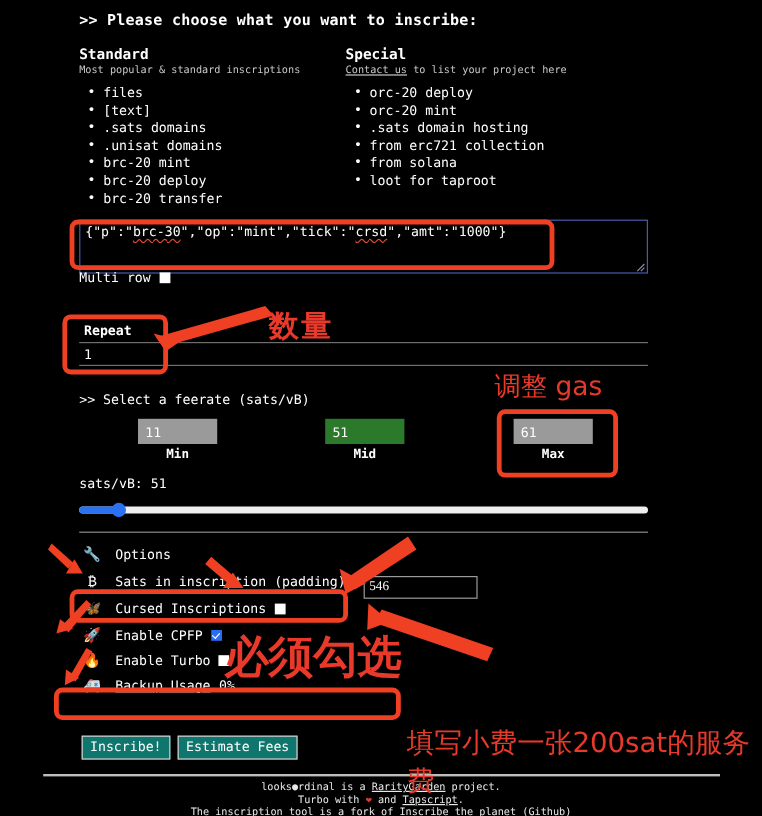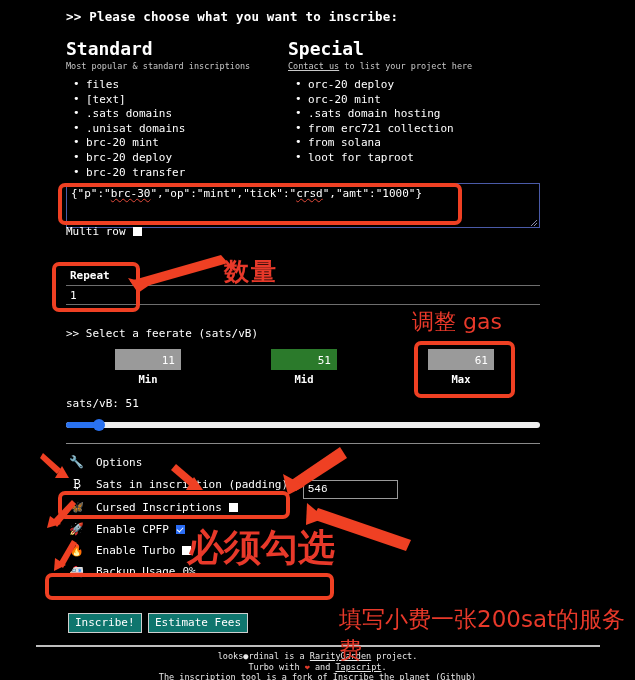--- a/index.html
+++ b/index.html
@@ -19,21 +19,21 @@
   
   .headline {
     position: absolute; left: 66px; top: 9px;
     font-size: 12.5px; font-weight: bold; letter-spacing: .2px;
     color: #ffffff;
   }
 
   
   .col-standard { position: absolute; left: 66px; top: 38px; width: 230px; }
   .col-special  { position: absolute; left: 288px; top: 38px; width: 260px; }
-  .col-title { font-size: 18px; font-weight: bold; color: #fff; margin: 0 0 2px 0; }
+  .col-title { font-size: 12px; font-weight: bold; color: #fff; margin: 0 0 2px 0; }
   .col-sub { font-size: 8.5px; color: #c8c8c8; margin: 0 0 6px 0; line-height: 11px; }
   .col-sub a { color: #c8c8c8; text-decoration: underline; }
   ul.items { list-style: none; margin: 0; padding: 0; }
   ul.items li {
     font-size: 11px; line-height: 14.6px; color: #ffffff;
     padding-left: 20px; position: relative; white-space: nowrap;
   }
   ul.items li::before {
     content: "\2022"; position: absolute; left: 7px; top: -1px;
     color: #ffffff; font-size: 11px;
@@ -80,21 +80,21 @@
     background:#000; color:#fff; border:0; border-top:1px solid #6e6e6e; border-bottom:1px solid #6e6e6e;
     font-family:"DejaVu Sans Mono","Liberation Mono",monospace; font-size:11px;
     padding: 0 4px; outline:none;
   }
 
   
   .feerate-head { position: absolute; left: 66px; top: 327px; font-size: 11px; font-weight:normal; color:#fff; }
   .fee-btn {
     position: absolute; width: 66px; height: 21px;
     border: 0; color: #fff; font-family:"DejaVu Sans Mono","Liberation Mono",monospace;
-    font-size: 11px; text-align:right; line-height: 21px; cursor: pointer;
+    font-size: 11px; text-align:left; line-height: 21px; cursor: pointer;
   }
   .fee-btn.gray  { background: #9a9a9a; color:#fff; }
   .fee-btn.green { background: #2b7a2b; color:#fff; }
   .fee-cap { position:absolute; font-size:10.5px; color:#fff; text-align:center; width:66px;font-weight:bold; }
 
   .satsvb { position:absolute; left:66px; top:397px; font-size:11px; color:#fff; }
 
   .slider-wrap { position:absolute; left:66px; top:419px; width:474px; height:12px; }
   .slider-track { position:absolute; left:0; top:3px; width:474px; height:6px; background:#efefef; border-radius:3px; }
   .slider-fill  { position:absolute; left:0; top:3px; width:33px; height:6px; background:#2a72f0; border-radius:3px 0 0 3px; }
@@ -102,21 +102,21 @@
 
   .divider { position:absolute; left:66px; width:474px; height:1px; background:#8a8a8a; }
 
   
   .opt-row { position:absolute; left:66px; font-size:11px; color:#fff; white-space:nowrap; }
   .opt-ico { display:inline-block; width:22px; text-align:center; font-size:12px; }
   .opt-lbl { margin-left: 8px; }
   .opt-lbl.ul { text-decoration: underline; }
   .mini-input {
     background:#000; color:#fff; border:1px solid #9a9a9a;
-    font-family:Liberation Mono, monospace; font-size:11px;
+    font-family:Liberation Serif, serif; font-size:11px;
     height:19px; padding:0 4px; outline:none; vertical-align:-4px;
   }
 
   
   .act-btn {
     position:absolute; height:20px; background:#0f766e; color:#fff;
     border:1px solid #cfcfcf; font-family:"DejaVu Sans Mono","Liberation Mono",monospace;
     font-size:11px; padding:0 6px; cursor:pointer; line-height:18px;
   }
 

